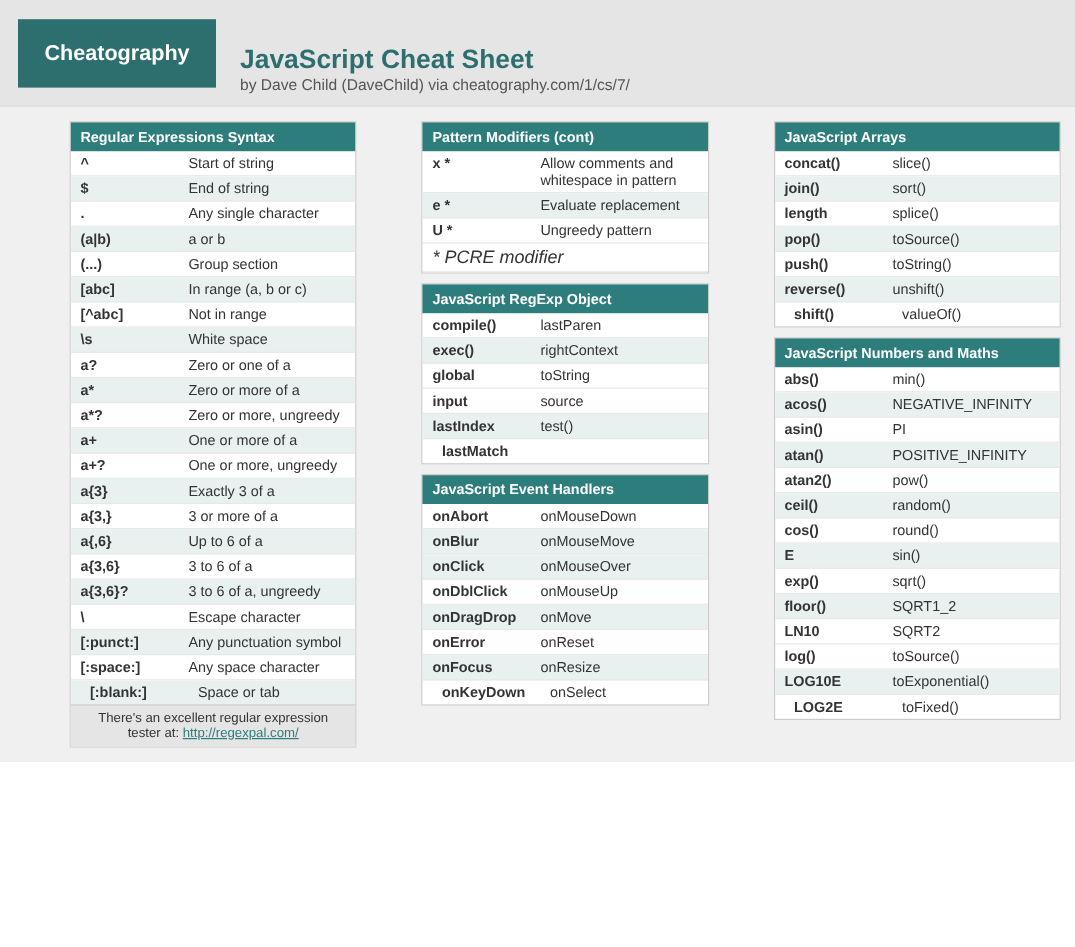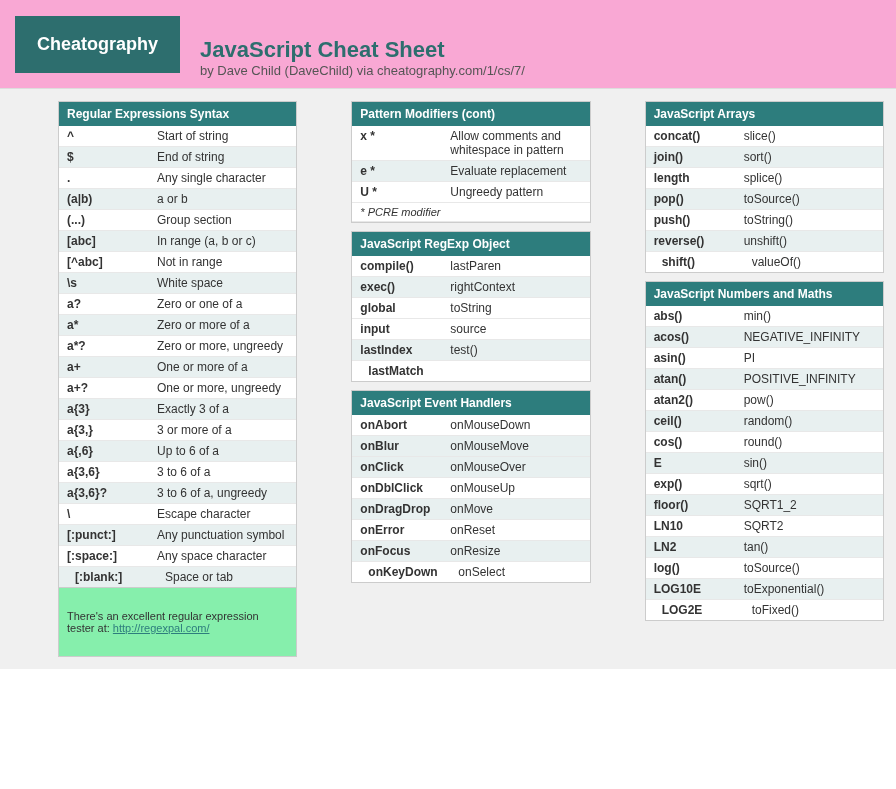--- a/index.html
+++ b/index.html
@@ -7,21 +7,21 @@
       font-family: Arial, sans-serif;
       font-size: 12px;
       background: #fff;
       color: #333;
     }
     .header {
       display: flex;
       align-items: center;
       padding: 10px 15px;
       border-bottom: 1px solid #ddd;
-      background: #f9a8d4;
+      background: #e5e5e5;
     }
     .logo {
       background: #2d6e6e;
       color: #fff;
       font-size: 18px;
       font-weight: bold;
       padding: 18px 22px;
       margin-right: 20px;
       min-width: 150px;
       text-align: center;
@@ -81,33 +81,34 @@
       min-width: 90px;
       font-weight: bold;
       color: #333;
       flex-shrink: 0;
     }
     .cell-val {
       color: #333;
       flex: 1;
     }
     .note {
-      padding: 22px 8px;
+      padding: 5px 8px;
       font-size: 11px;
       border-top: 1px solid #ccc;
-      background: #86efac;
+      background: #e5e5e5;
       color: #333;
+      text-align: center;
     }
     .note a { color: #2d7d7d; }
     .mod-note {
       padding: 3px 8px;
       border-bottom: 1px solid #e8e8e8;
       color: #333;
       font-style: italic;
-      font-size: 11px;
+      font-size: 15px;
     }
   </style>
 </head>
 <body>
 
 <div>
   <div class="header">
     <div class="logo">Cheatography</div>
     <div class="title-block">
       <h1>JavaScript Cheat Sheet</h1>
@@ -378,24 +379,20 @@
             <span class="cell-val">sqrt()</span>
           </div>
           <div class="row alt">
             <span class="cell-key">floor()</span>
             <span class="cell-val">SQRT1_2</span>
           </div>
           <div class="row">
             <span class="cell-key">LN10</span>
             <span class="cell-val">SQRT2</span>
           </div>
-          <div class="row alt">
-            <span class="cell-key">LN2</span>
-            <span class="cell-val">tan()</span>
-          </div>
           <div class="row">
             <span class="cell-key">log()</span>
             <span class="cell-val">toSource()</span>
           </div>
           <div class="row alt">
             <span class="cell-key">LOG10E</span>
             <span class="cell-val">toExponential()</span>
           </div>
           <div class="row">
             <span class="cell-key">LOG2E</span>

